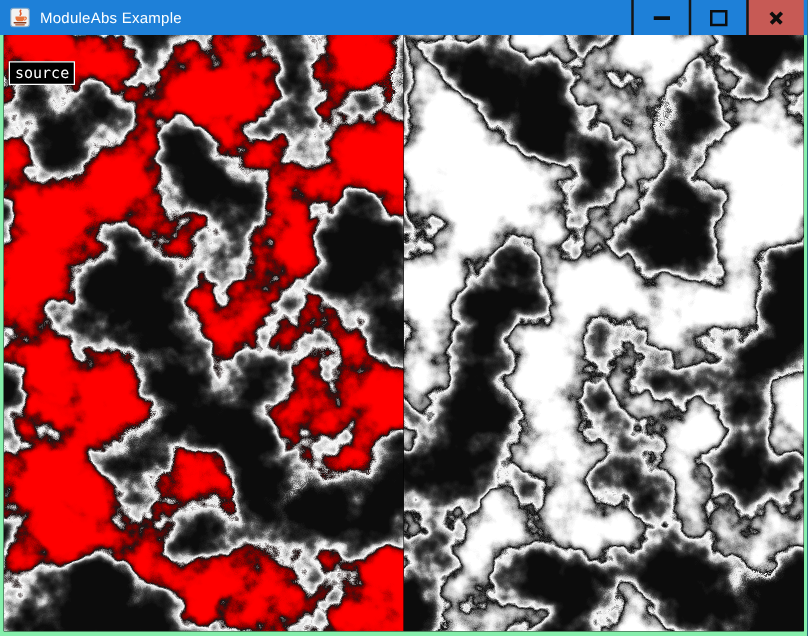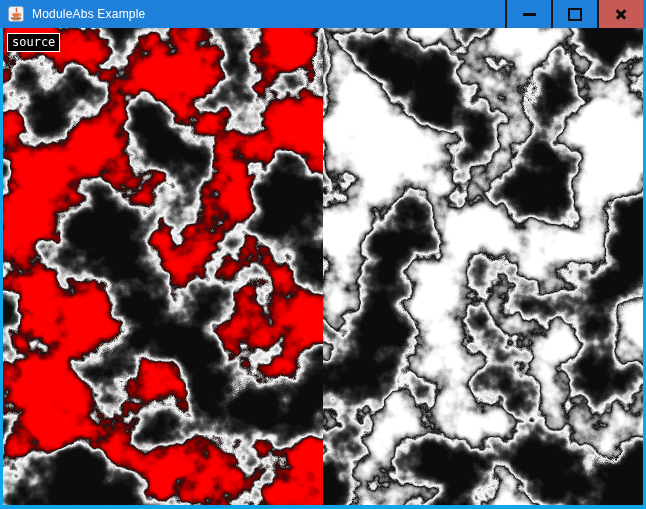--- a/index.html
+++ b/index.html
@@ -3,21 +3,21 @@
 <meta charset="utf-8">
 <style>
   html, body { margin: 0; padding: 0; }
   body {
     width: 646px; height: 509px; overflow: hidden;
     font-family: "Liberation Sans", sans-serif;
     background: #1e80d8;
   }
   .window {
     position: relative; width: 646px; height: 509px;
-    background: #0ea5e9;
+    background: #86efac;
   }
   
   .titlebar {
     position: absolute; top: 0; left: 0; right: 0; height: 28px;
     display: flex; align-items: center;
     background: #1e80d8;
   }
   .app-icon {
     width: 16px; height: 16px; margin-left: 8px; flex: 0 0 auto;
     display: block;
@@ -48,21 +48,21 @@
   .content {
     position: absolute; top: 28px; left: 3px; right: 3px; bottom: 4px;
     display: flex; background: #000;
   }
   .panel {
     position: relative; width: 320px; height: 100%;
     overflow: hidden; background: #000;
   }
   .panel svg.noise { display: block; width: 320px; height: 477px; }
   .img-label {
-    position: absolute; top: 5px; left: 4px;
+    position: absolute; top: 21px; left: 4px;
     background: #000; color: #fff;
     border: 1px solid #fff;
     font-family: "DejaVu Sans Mono", monospace;
     font-size: 12px; line-height: 14px;
     padding: 1px 4px 2px 4px;
     white-space: nowrap;
   }
 </style>
 </head>
 <body>

